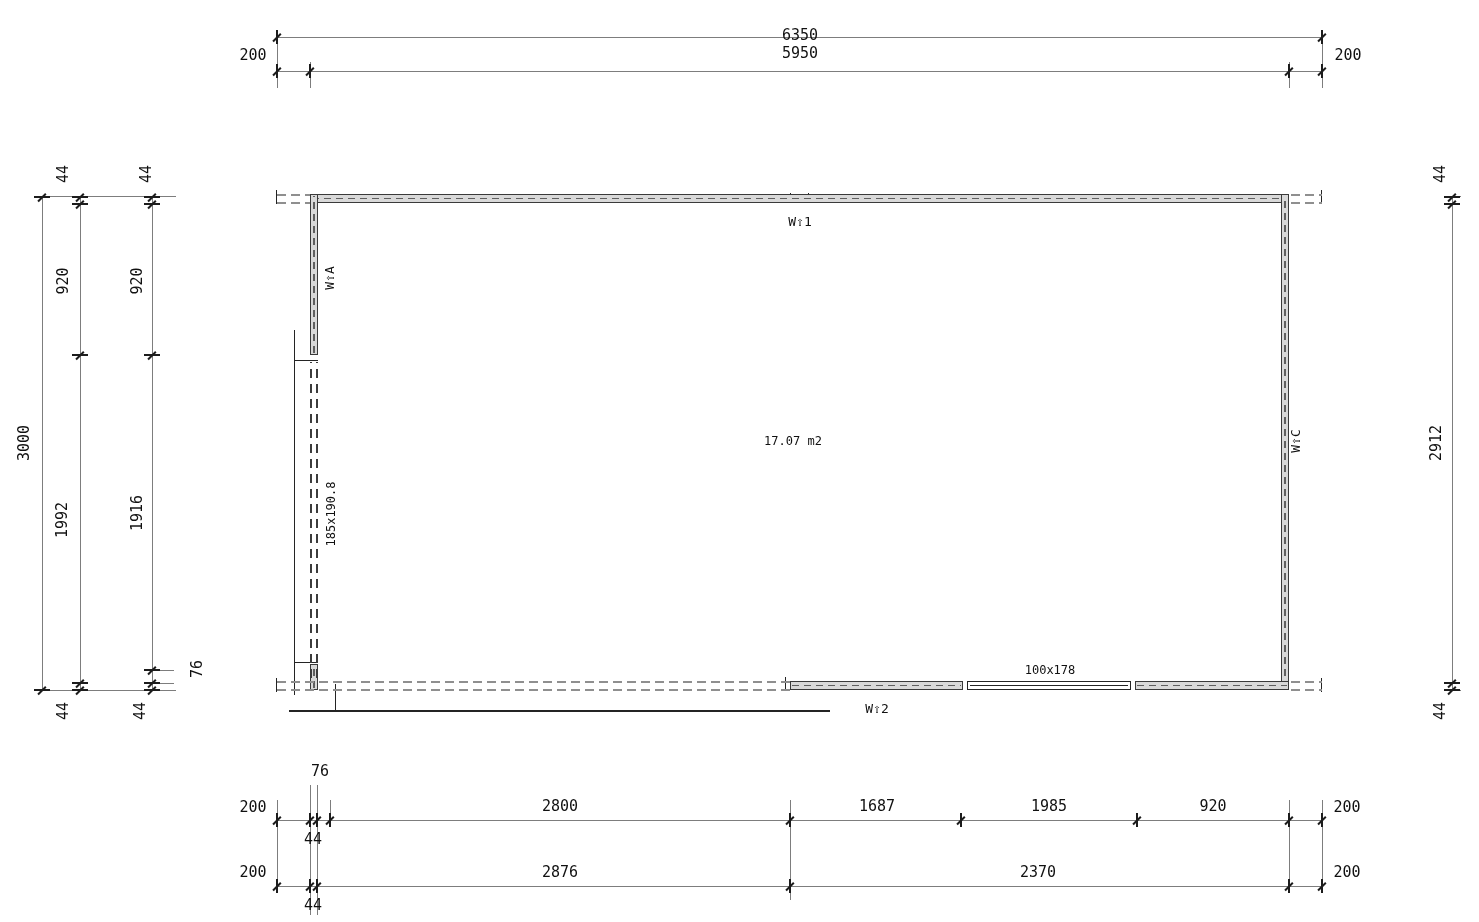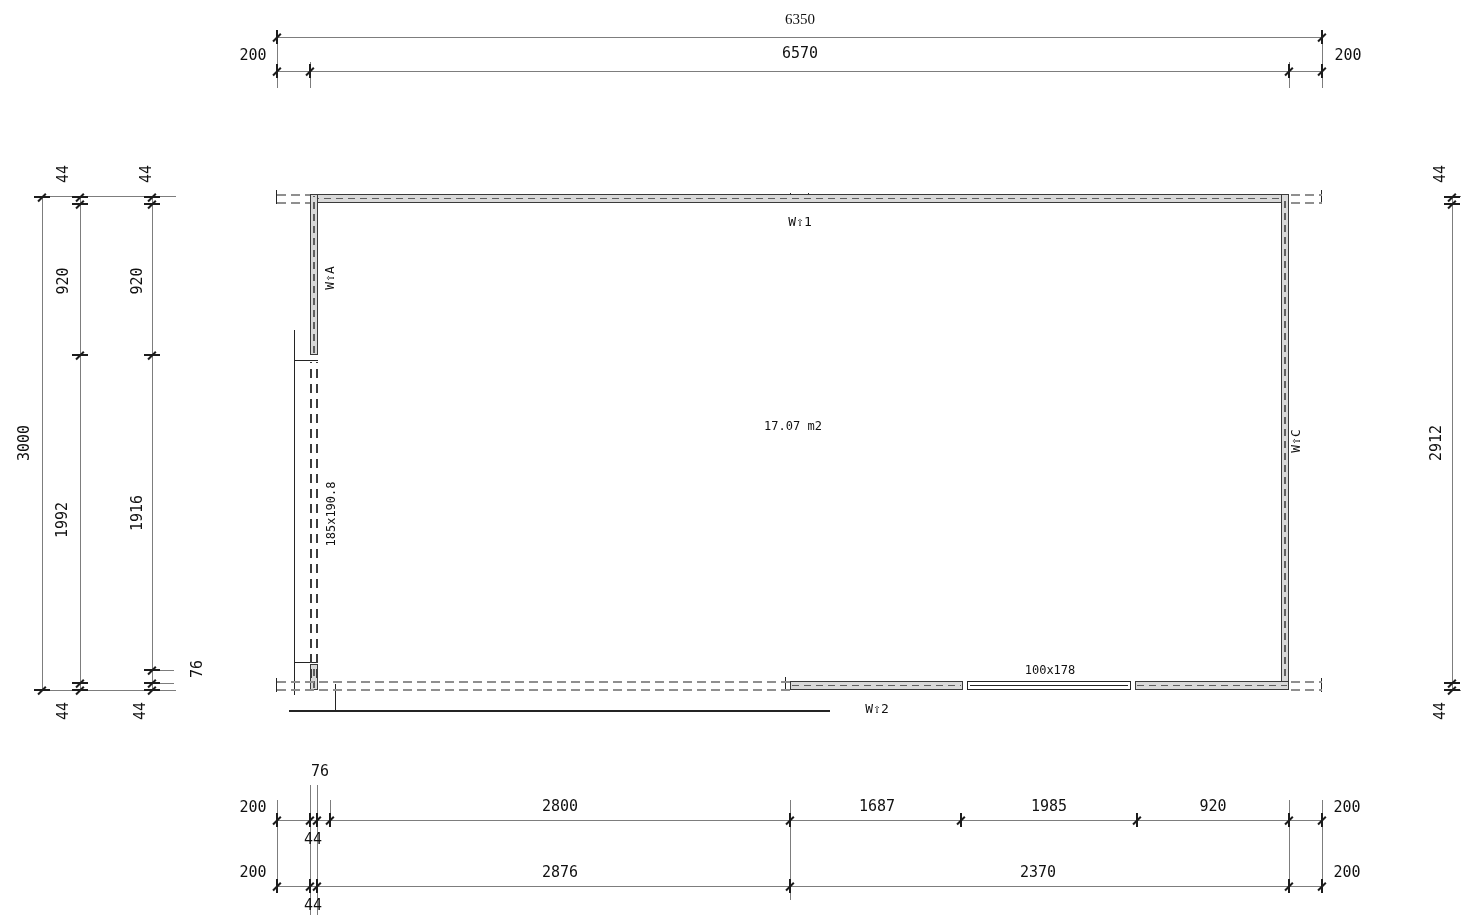--- a/index.html
+++ b/index.html
@@ -171,22 +171,22 @@
     <div class="tickstroke" style="left: 309.4px; top: 879px; width: 1.2px; height: 14px;"></div>
     <div class="tickslash" style="left: 309.25px; top: 880.5px;"></div>
     <div class="tickstroke" style="left: 316.4px; top: 879px; width: 1.2px; height: 14px;"></div>
     <div class="tickslash" style="left: 316.25px; top: 880.5px;"></div>
     <div class="tickstroke" style="left: 789.4px; top: 879px; width: 1.2px; height: 14px;"></div>
     <div class="tickslash" style="left: 789.25px; top: 880.5px;"></div>
     <div class="tickstroke" style="left: 1288.4px; top: 879px; width: 1.2px; height: 14px;"></div>
     <div class="tickslash" style="left: 1288.25px; top: 880.5px;"></div>
     <div class="tickstroke" style="left: 1321.4px; top: 879px; width: 1.2px; height: 14px;"></div>
     <div class="tickslash" style="left: 1321.25px; top: 880.5px;"></div>
-    <div class="lbl" style="left: 800px; top: 19px; font-family: Liberation Serif, serif;">6350</div>
-    <div class="lbl" style="left: 800px; top: 53px;">6570</div>
+    <div class="lbl" style="left: 800px; top: 35px;">6350</div>
+    <div class="lbl" style="left: 800px; top: 53px;">5950</div>
     <div class="lbl" style="left: 253px; top: 55px;">200</div>
     <div class="lbl" style="left: 1348px; top: 55px;">200</div>
     <div class="lbl rot" style="left: 24px; top: 443px;">3000</div>
     <div class="lbl rot" style="left: 63px; top: 174px;">44</div>
     <div class="lbl rot" style="left: 63px; top: 281px;">920</div>
     <div class="lbl rot" style="left: 62px; top: 520px;">1992</div>
     <div class="lbl rot" style="left: 63px; top: 711px;">44</div>
     <div class="lbl rot" style="left: 146px; top: 174px;">44</div>
     <div class="lbl rot" style="left: 137px; top: 281px;">920</div>
     <div class="lbl rot" style="left: 137px; top: 513px;">1916</div>
@@ -203,18 +203,18 @@
     <div class="lbl" style="left: 1213px; top: 806px;">920</div>
     <div class="lbl" style="left: 1347px; top: 807px;">200</div>
     <div class="lbl" style="left: 313px; top: 839px;">44</div>
     <div class="lbl" style="left: 253px; top: 872px;">200</div>
     <div class="lbl" style="left: 560px; top: 872px;">2876</div>
     <div class="lbl" style="left: 1038px; top: 872px;">2370</div>
     <div class="lbl" style="left: 1347px; top: 872px;">200</div>
     <div class="lbl" style="left: 313px; top: 905px;">44</div>
     <div class="lbl rot small" style="left: 331px; top: 514px;">185x190.8</div>
     <div class="lbl small" style="left: 1050px; top: 670px;">100x178</div>
-    <div class="lbl small" style="left: 793px; top: 426px;">17.07 m2</div>
+    <div class="lbl small" style="left: 793px; top: 441px;">17.07 m2</div>
     <div class="lbl marker" style="left: 800px; top: 221px;">W⇧1</div>
     <div class="lbl marker" style="left: 877px; top: 708px;">W⇧2</div>
     <div class="lbl rot marker" style="left: 329px; top: 278px;">W⇧A</div>
     <div class="lbl rot marker" style="left: 1295px; top: 441px;">W⇧C</div>
   </div>
 
 </body></html>

